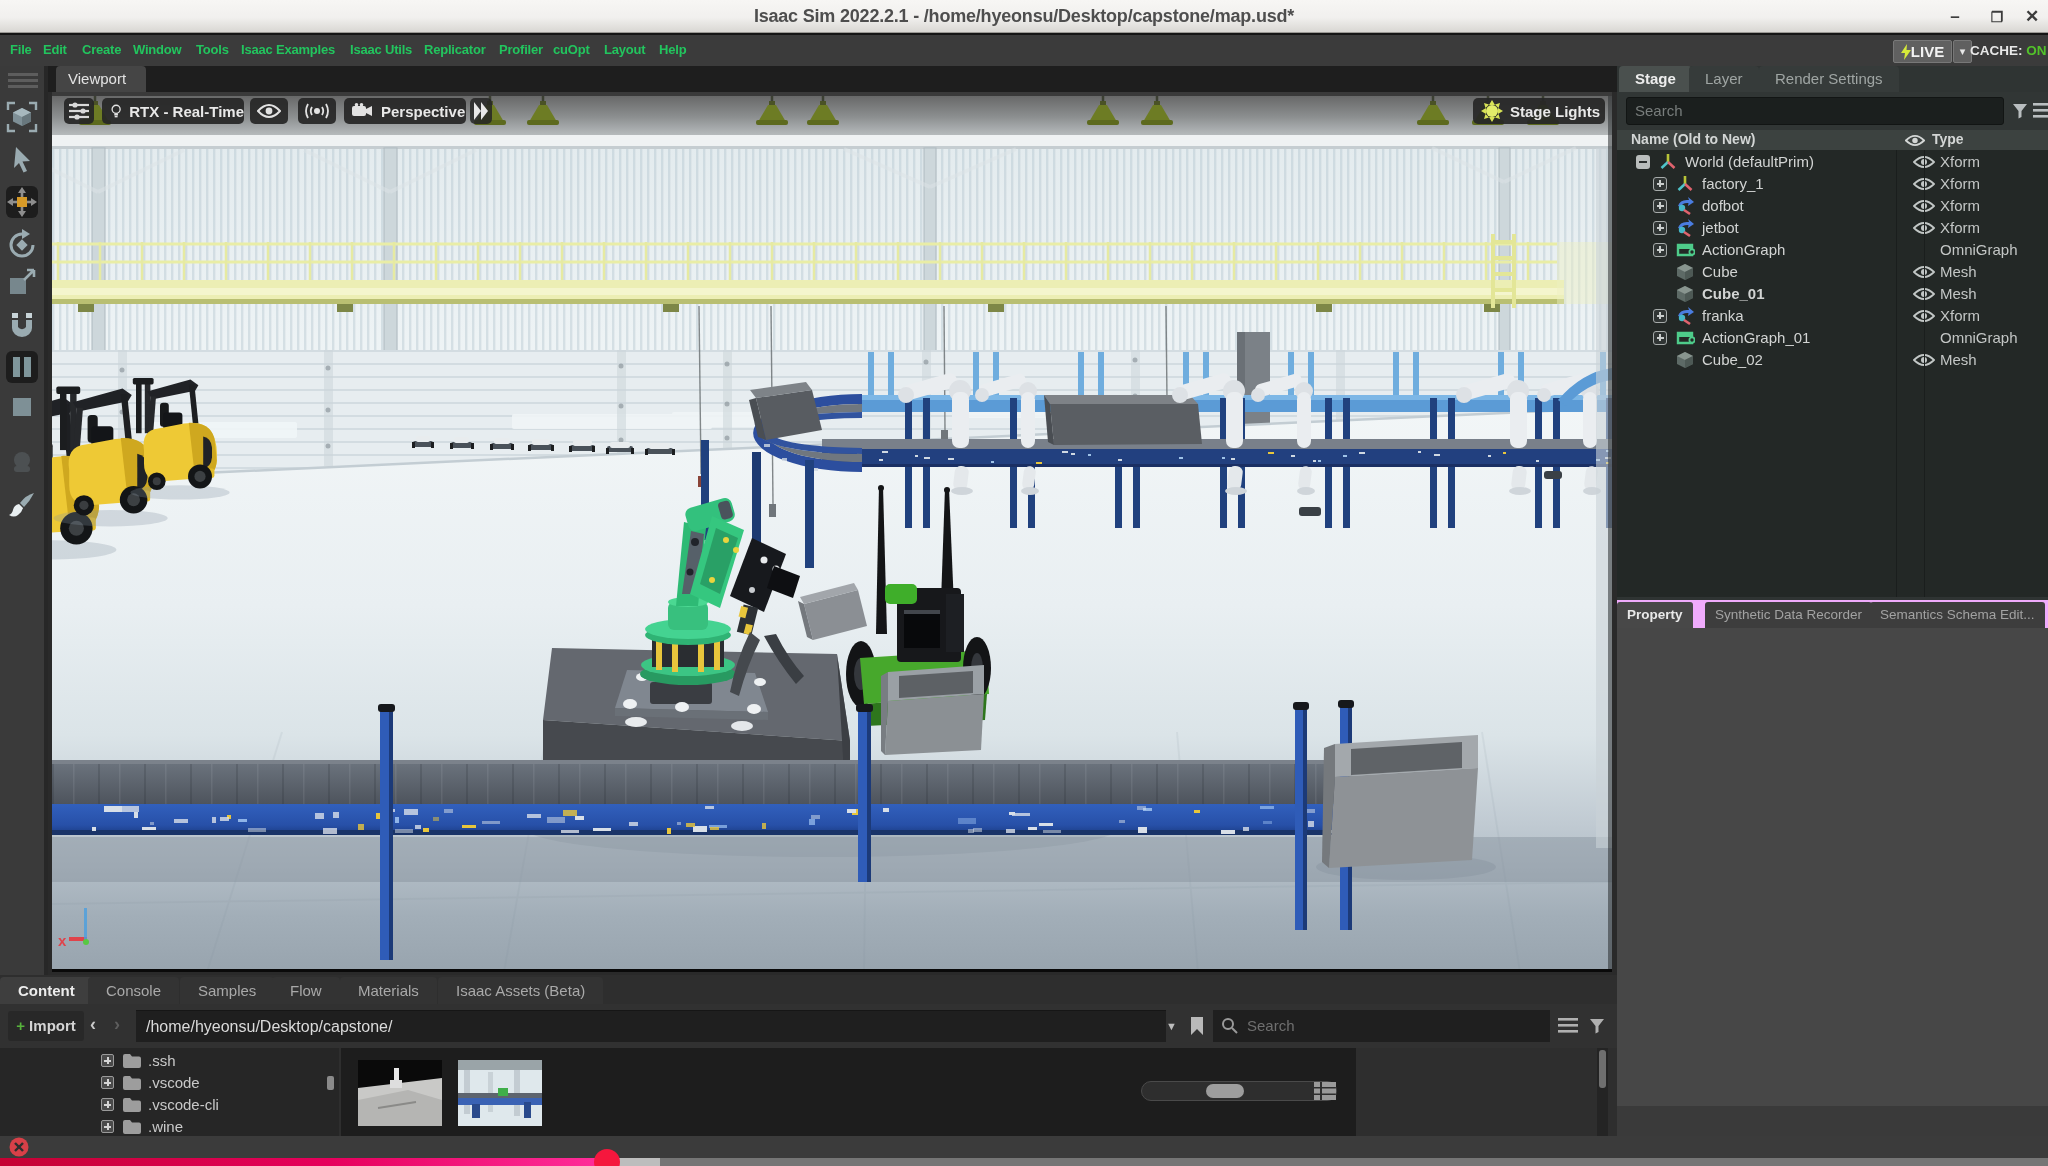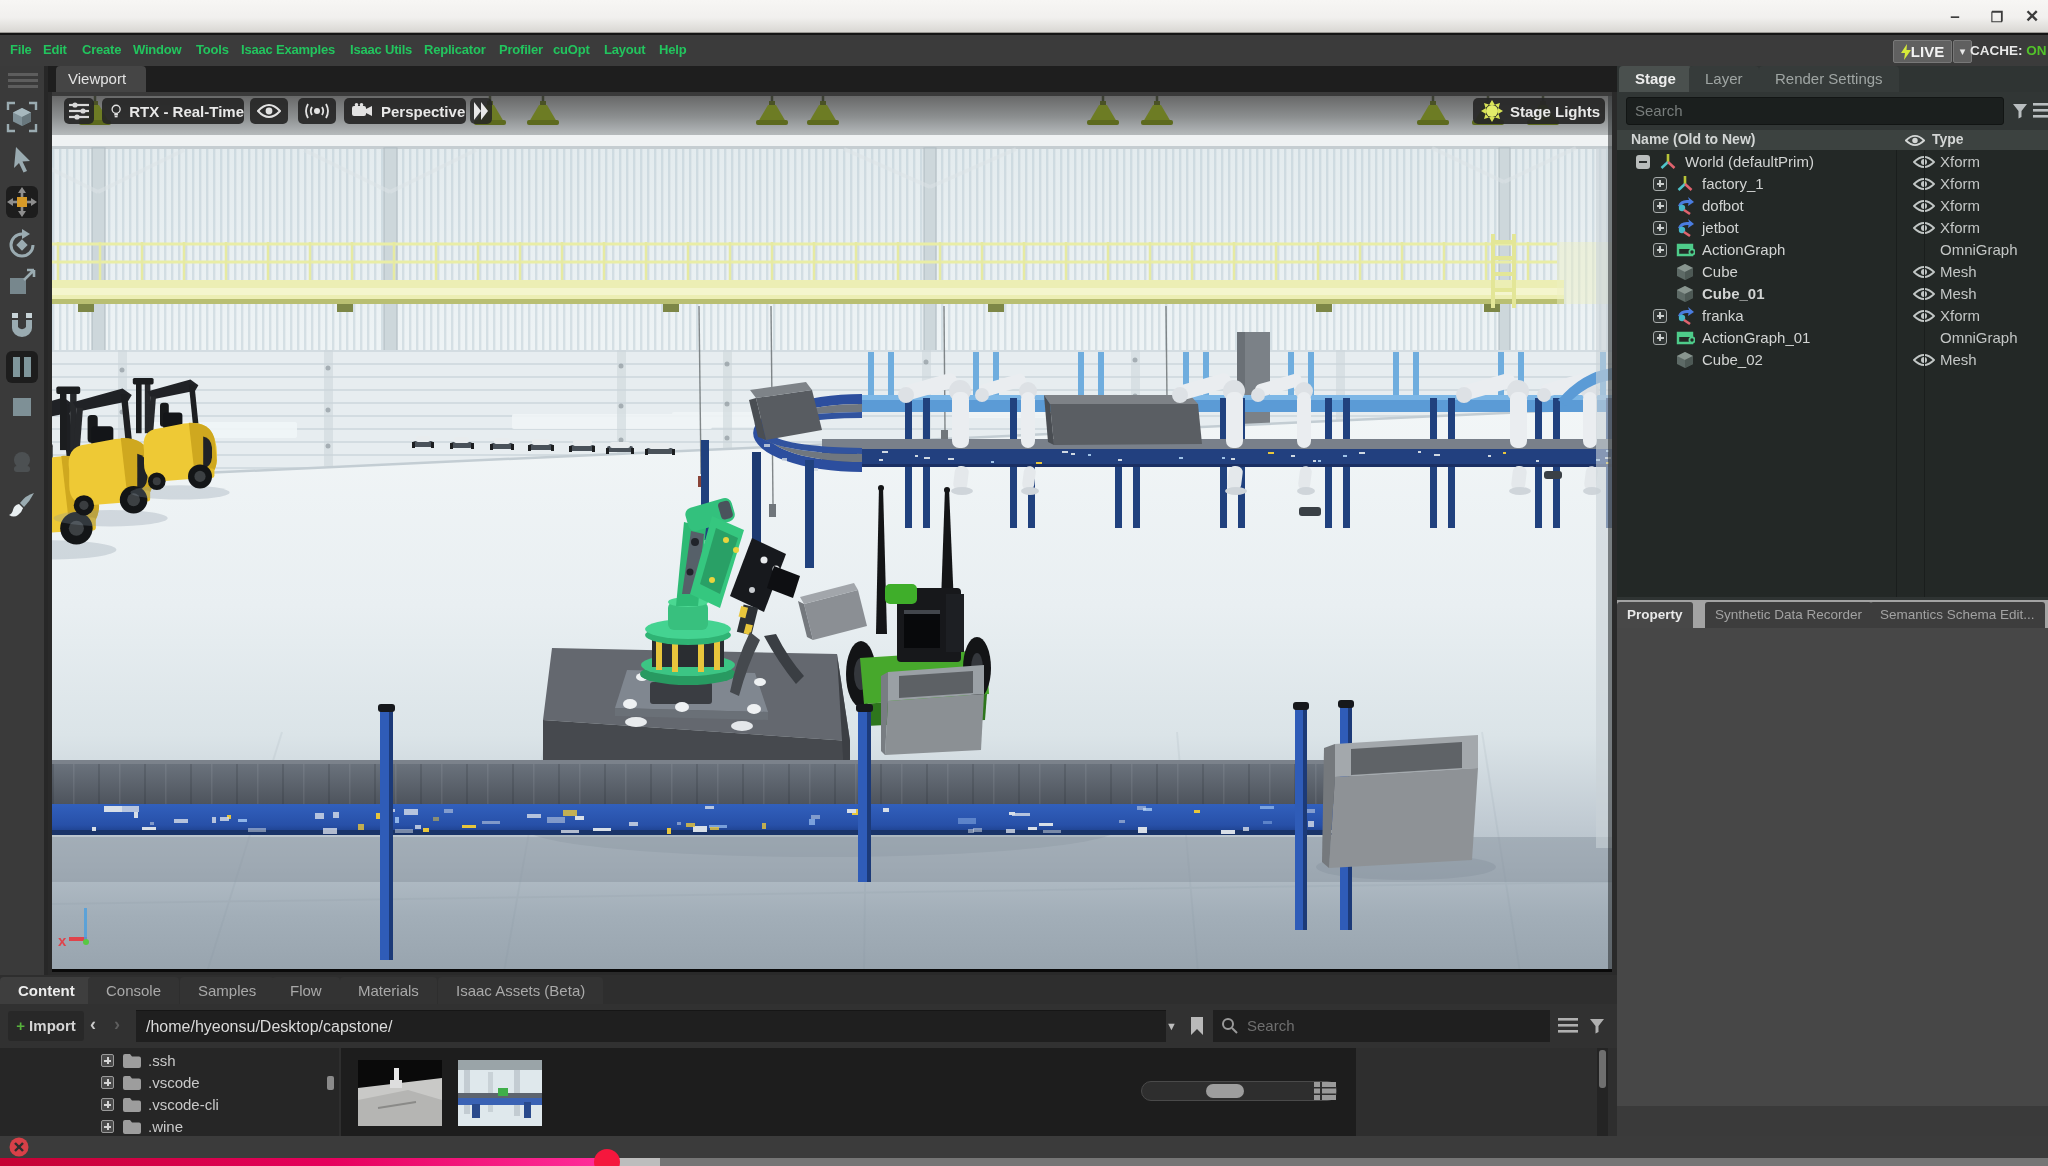--- a/index.html
+++ b/index.html
@@ -39,21 +39,21 @@
   #rightpanel{position:absolute;left:1617px;top:66px;width:431px;height:1100px;background:#2f3433;}
   .rtab{position:absolute;top:0;height:26px;font-size:15px;line-height:26px;padding:0 16px;background:#363b3a;color:#9fa5a3;border-radius:4px 4px 0 0;}
   .rtab.active{background:#4a504e;color:#ededed;font-weight:bold;}
   #searchrow{position:absolute;left:0;top:26px;width:431px;height:38px;background:#313635;}
   #searchbox{position:absolute;left:9px;top:5px;width:378px;height:28px;background:#1b1f1e;border:1px solid #121514;border-radius:3px;
     color:#787d7c;font-size:15px;line-height:26px;padding-left:8px;}
   #stagehdr{position:absolute;left:0px;top:64px;width:431px;height:20px;background:#3c4240;color:#d3d6d5;font-size:14px;font-weight:bold;}
   #stagetree{position:absolute;left:0;top:84px;width:431px;height:447px;background:#232826;}
   .trow{position:absolute;left:8px;width:431px;height:22px;color:#d2d4d3;font-size:15px;}
   .ttype{position:absolute;left:315px;top:2px;color:#c3c6c5;}
-  #proptabs{position:absolute;left:0;top:534px;width:431px;height:28px;background:#a3a3a3;}
+  #proptabs{position:absolute;left:0;top:534px;width:431px;height:28px;background:#f0abfc;}
   .ptab{position:absolute;top:2px;height:26px;font-size:13.5px;line-height:26px;padding:0 10px;background:#3d3d3d;color:#a2a2a2;border-radius:3px 3px 0 0;white-space:nowrap;}
   .ptab.active{background:#484848;color:#e8e8e8;font-weight:bold;}
   #propbody{position:absolute;left:0;top:562px;width:431px;height:478px;background:#474747;}
   #rp-bottom{position:absolute;left:0;top:1040px;width:431px;height:60px;background:#3a3a3a;}
   
   #bottompanel{position:absolute;left:0;top:975px;width:1617px;height:161px;background:#2e2e2e;}
   .btab{position:absolute;top:2px;height:27px;background:#333333;color:#a9a9a9;font-size:15px;line-height:27px;padding:0 18px;border-radius:4px 4px 0 0;}
   .btab.active{background:#3e3e3e;color:#ececec;font-weight:bold;}
   #btoolbar{position:absolute;left:0;top:29px;width:1617px;height:44px;background:#313131;}
   #importbtn{position:absolute;left:8px;top:7px;width:76px;height:30px;background:#282828;border-radius:3px;color:#d4d4d4;
@@ -68,20 +68,21 @@
   #cscroll{position:absolute;left:1597px;top:73px;width:11px;height:88px;background:#242424;}
   
   #statusbar{position:absolute;left:0;top:1136px;width:2048px;height:22px;background:#3b3b3b;}
   #statustext{position:absolute;left:33px;top:3px;font-size:13.5px;font-weight:bold;color:#bf5560;letter-spacing:0.2px;}
   #bottomstrip{position:absolute;left:0;top:1158px;width:2048px;height:8px;background:#757575;}
 </style>
 </head>
 <body>
 
   <div id="titlebar">
+    <div id="title-text">Isaac Sim 2022.2.1 - /home/hyeonsu/Desktop/capstone/map.usd*</div>
     <div class="winbtn" style="left:1946px;">–</div>
     <div class="winbtn" style="left:1988px;font-size:14px;">❐</div>
     <div class="winbtn" style="left:2023px;">✕</div>
   </div>
 
   <div id="menubar">
     <div class="menuitem" style="left:10px;">File</div>
     <div class="menuitem" style="left:43px;">Edit</div>
     <div class="menuitem" style="left:82px;">Create</div>
     <div class="menuitem" style="left:133px;">Window</div>

